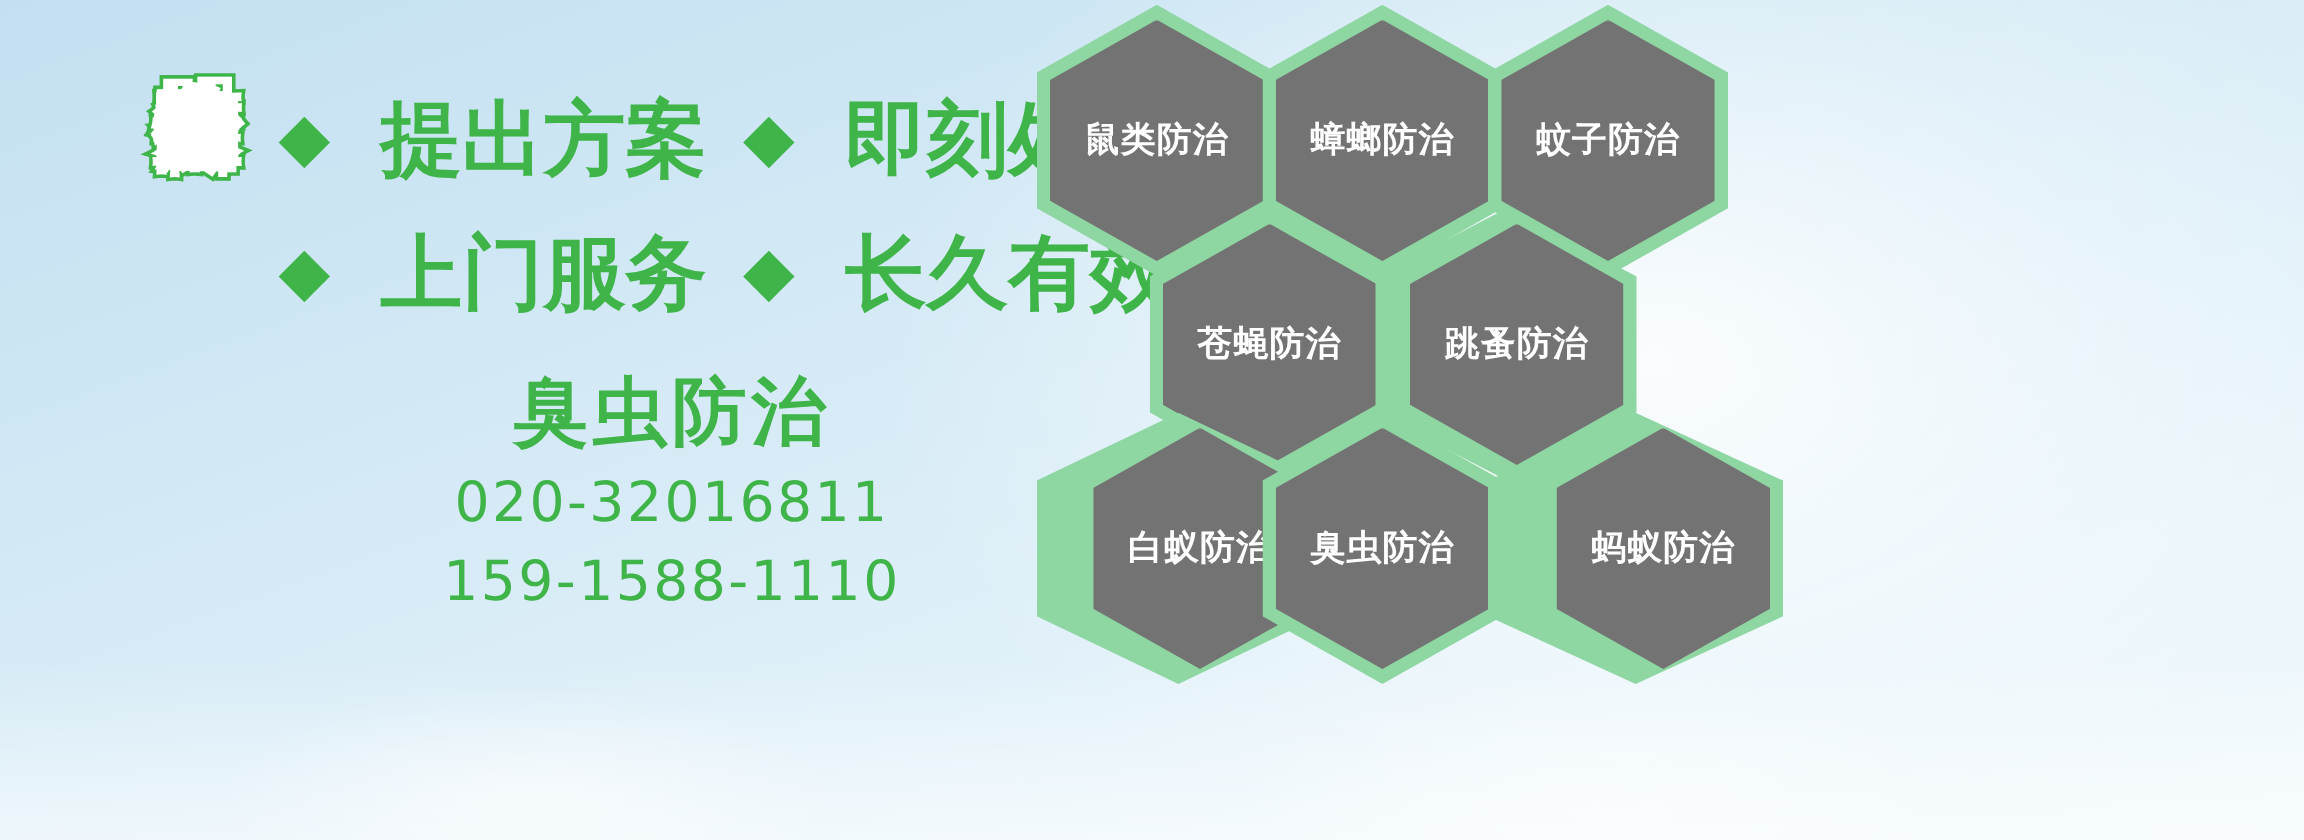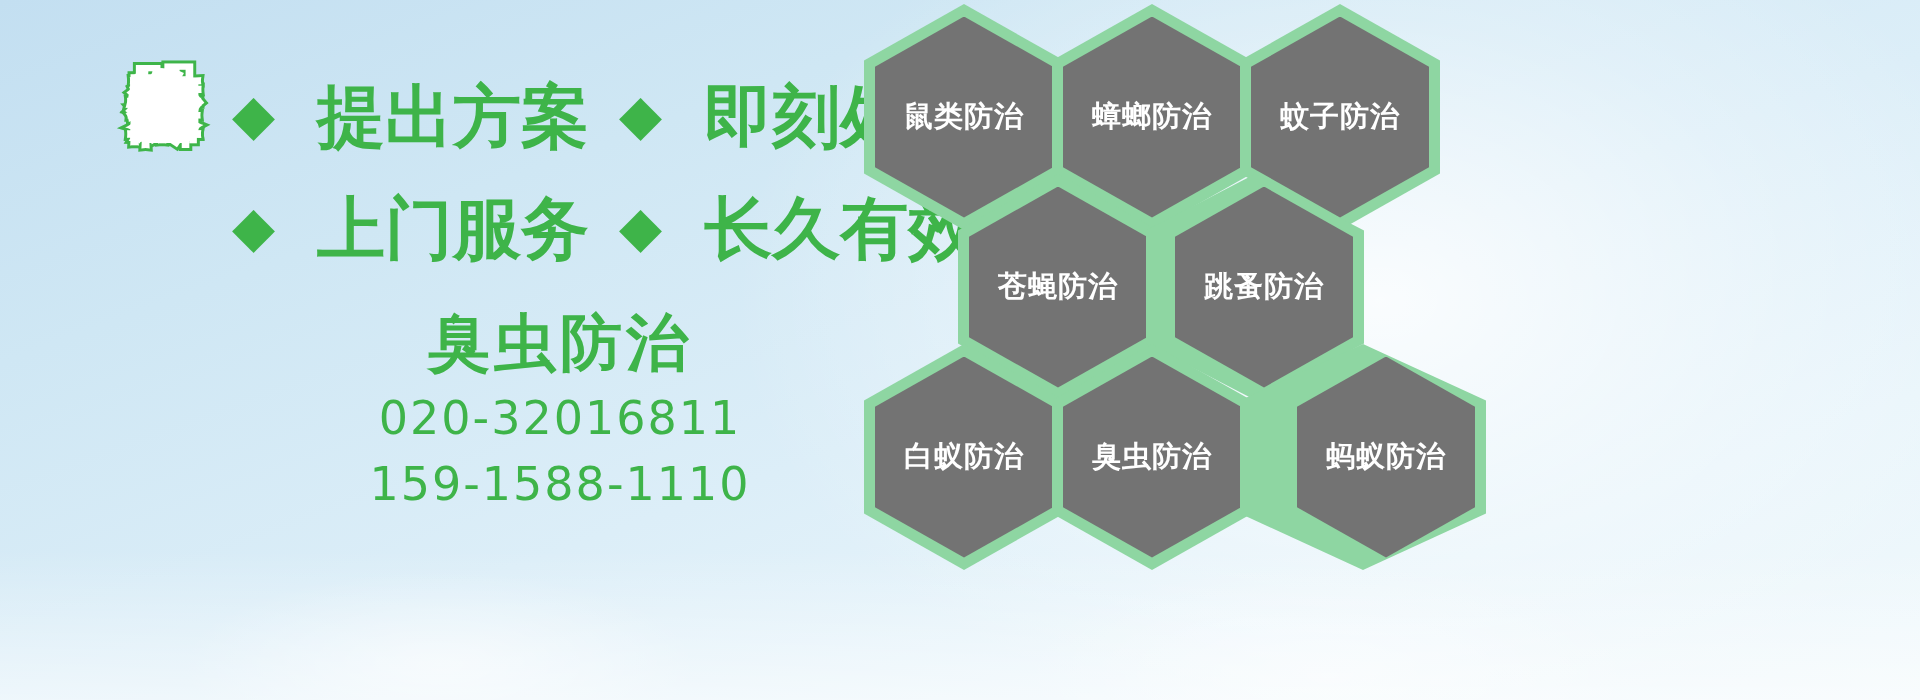--- a/index.html
+++ b/index.html
@@ -113,21 +113,21 @@
     white-space:nowrap;
     text-align:center;
   }
 
   
   #hex-0{left:8px;  top:30px;}
   #hex-1{left:196px;top:30px;}
   #hex-2{left:384px;top:30px;}
   #hex-3{left:102px;top:200px;}
   #hex-4{left:290px;top:200px;padding-left:18px;}
-  #hex-5{left:8px;  top:370px;}
+  #hex-5{left:8px;  top:370px;padding-left:36px;}
   #hex-6{left:196px;top:370px;}
   #hex-7{left:384px;top:370px;padding-left:46px;}
 </style>
 </head>
 <body>
 
 <div id="stage">
 
   <div id="blob1"></div>
   <div id="blob2"></div>

